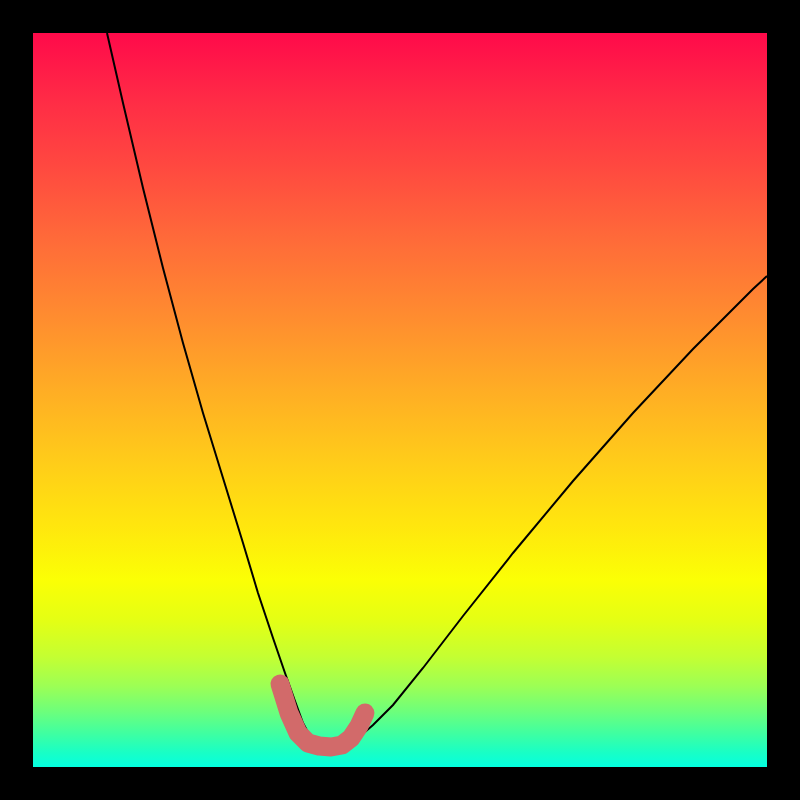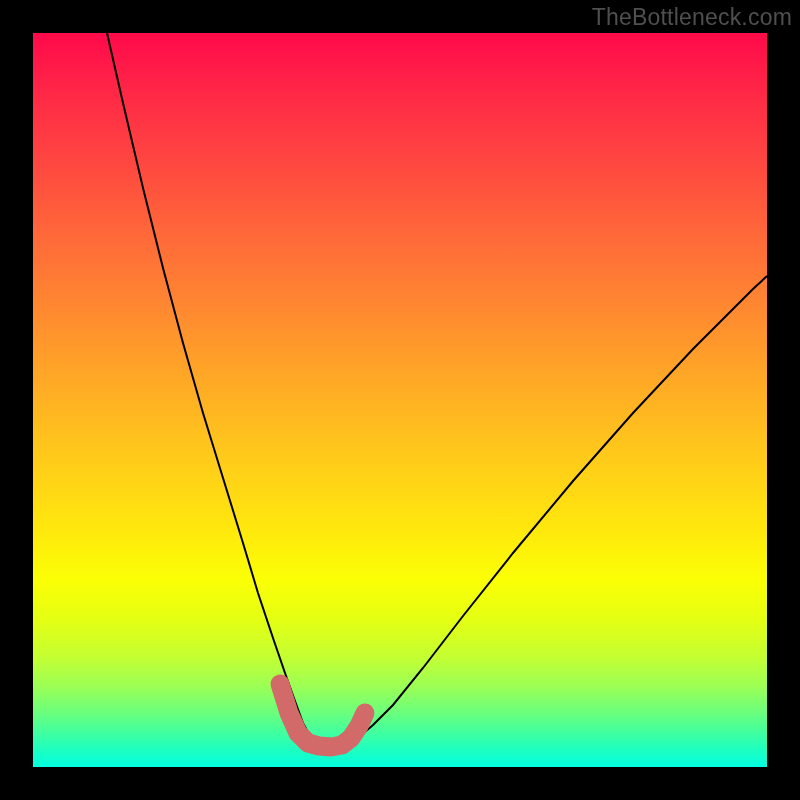--- a/index.html
+++ b/index.html
@@ -65,14 +65,13 @@
 </head>
 <body>
 
 <div class="frame">
   <div class="plot-area">
     <svg class="curve-svg" viewBox="0 0 734 734" preserveAspectRatio="none">
       <path fill="none" stroke="#000000" stroke-width="2" d="M74 0 L90 70 L110 155 L130 235 L150 310 L170 380 L190 445 L210 510 L225 560 L240 605 L252 640 L262 668 L270 690 L278 705 L286 712 L296 714 L310 712 L325 705 L340 692 L360 672 L390 635 L430 583 L480 520 L540 448 L600 380 L660 316 L720 256 L734 243" id="curve-path"></path>
       <path fill="none" stroke="#d26a6a" stroke-width="19" stroke-linecap="round" stroke-linejoin="round" d="M247 651 L256 680 L265 700 L275 710 L286 713 L298 714 L309 712 L318 705 L326 693 L332 680" id="marker-path"></path>
     </svg>
   </div>
-  <div class="watermark">TheBottleneck.com</div>
 </div>
 
 </body></html>

